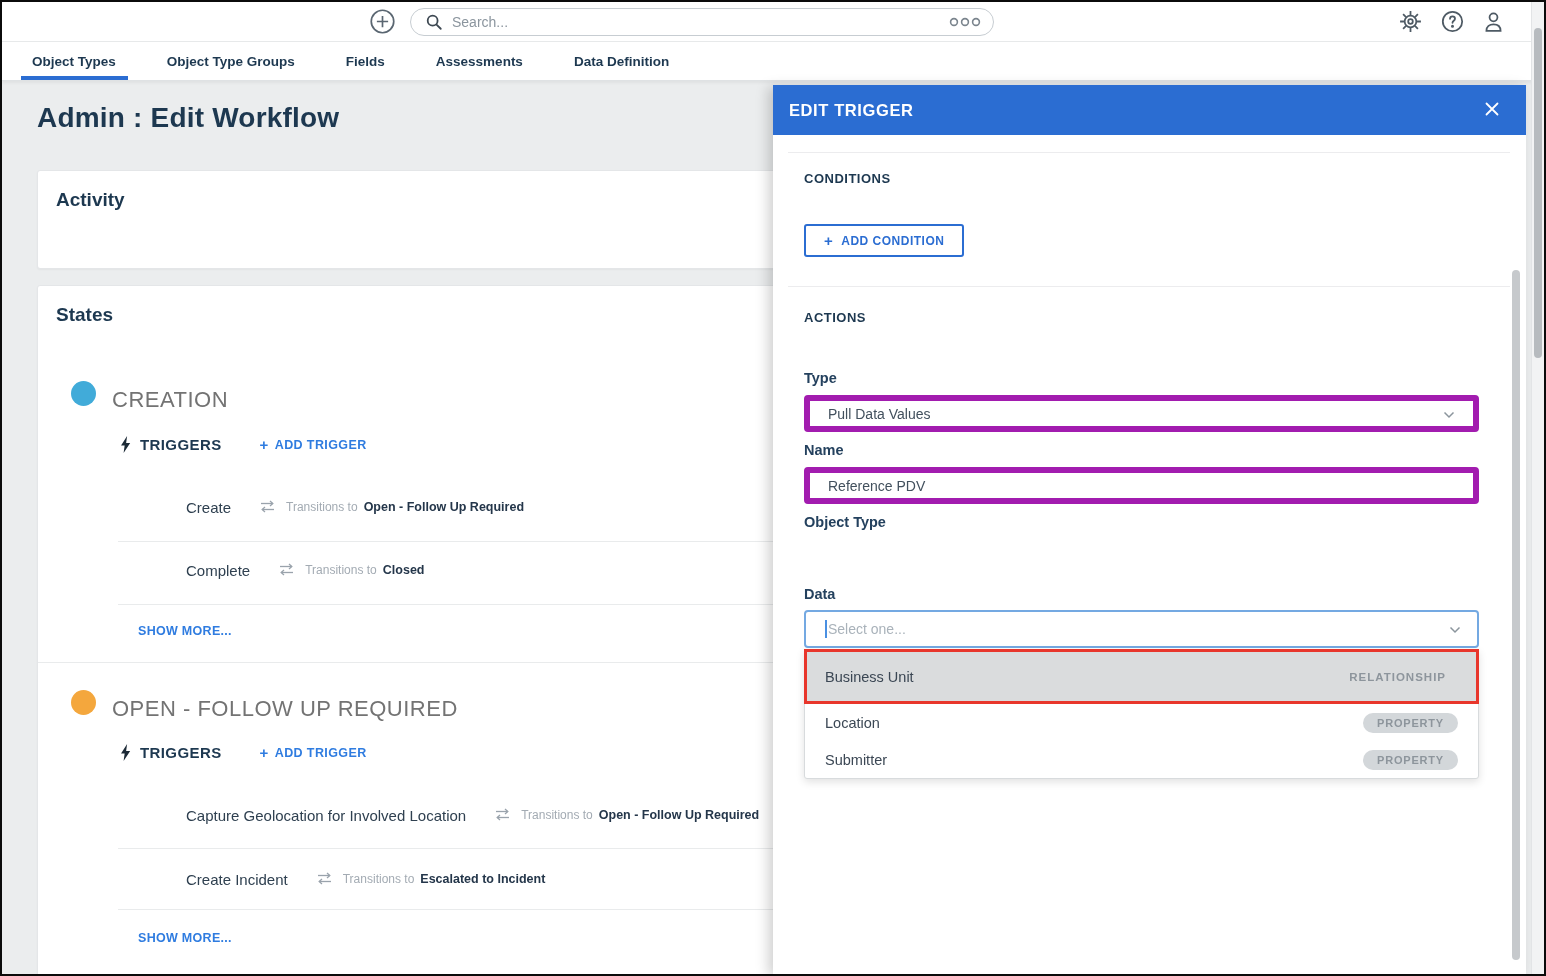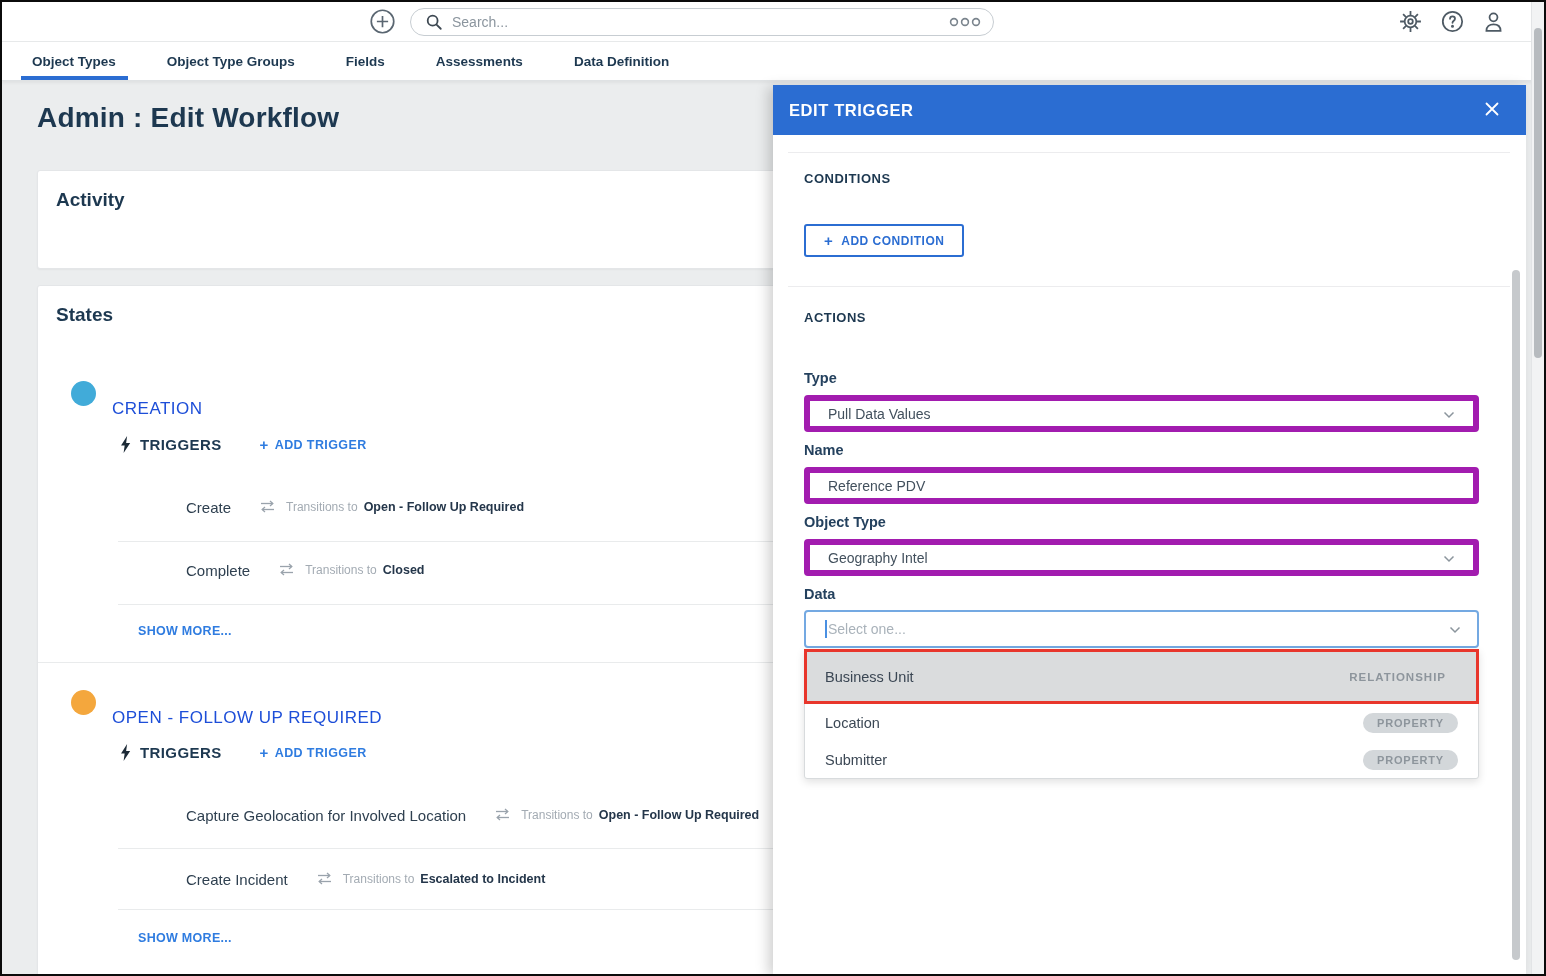--- a/index.html
+++ b/index.html
@@ -66,21 +66,21 @@
   }
   .activity-card { top: 168px; height: 99px; }
   .states-card  { top: 283px; height: 702px; }
   .card-title {
     position: absolute; left: 18px; top: 18px;
     font-size: 19px; font-weight: bold; color: #1d3850;
   }
 
   .state-dot { position: absolute; width: 25px; height: 25px; border-radius: 50%; }
   .state-name {
-    position: absolute; font-size: 17px; color: #1d4ed8; letter-spacing: 0.5px; margin-top: 12px;
+    position: absolute; font-size: 22px; color: #737373; letter-spacing: 0.5px;
   }
   .triggers-row { position: absolute; display: flex; align-items: center; }
   .triggers-label { font-size: 15px; font-weight: bold; color: #1d3850; letter-spacing: 0.4px; margin-left: 9px; }
   .add-trigger { display: flex; align-items: center; margin-left: 38px; background: none; border: none; cursor: pointer;
     color: #2f7ce0; font-size: 12.5px; font-weight: bold; letter-spacing: 0.4px; font-family: inherit; }
   .add-trigger .plus { font-size: 15px; margin-right: 6px; font-weight: bold; }
 
   .trigger-row { position: absolute; left: 148px; display: flex; align-items: center; height: 28px; cursor: pointer; }
   .t-name { font-size: 15px; color: #2f4050; }
   .t-arrows { margin: 2px 10px 0 28px; }
@@ -380,28 +380,20 @@
         </svg>
       </span>
     </div>
 
     <div class="field-label" style="top:357px;">Name</div>
     <div class="textfield" style="top:382px;">
       <input type="text" value="Reference PDV" style="">
     </div>
 
     <div class="field-label" style="top:429px;">Object Type</div>
-    <div class="select" style="top:454px;">
-      <span class="value">Geography Intel</span>
-      <span class="chev">
-        <svg width="12" height="8" viewBox="0 0 12 8" fill="none" stroke="#8b959d" stroke-width="1.5">
-          <path d="M1.5 1.5 L6 6 L10.5 1.5"></path>
-        </svg>
-      </span>
-    </div>
 
     <div class="field-label" style="top:501px;">Data</div>
     <div class="combo" style="top:525px;padding-left:19px;">
       <span class="caret"></span>
       <span class="ph">Select one...</span>
       <span class="chev">
         <svg width="12" height="8" viewBox="0 0 12 8" fill="none" stroke="#8b959d" stroke-width="1.5">
           <path d="M1.5 1.5 L6 6 L10.5 1.5"></path>
         </svg>
       </span>

